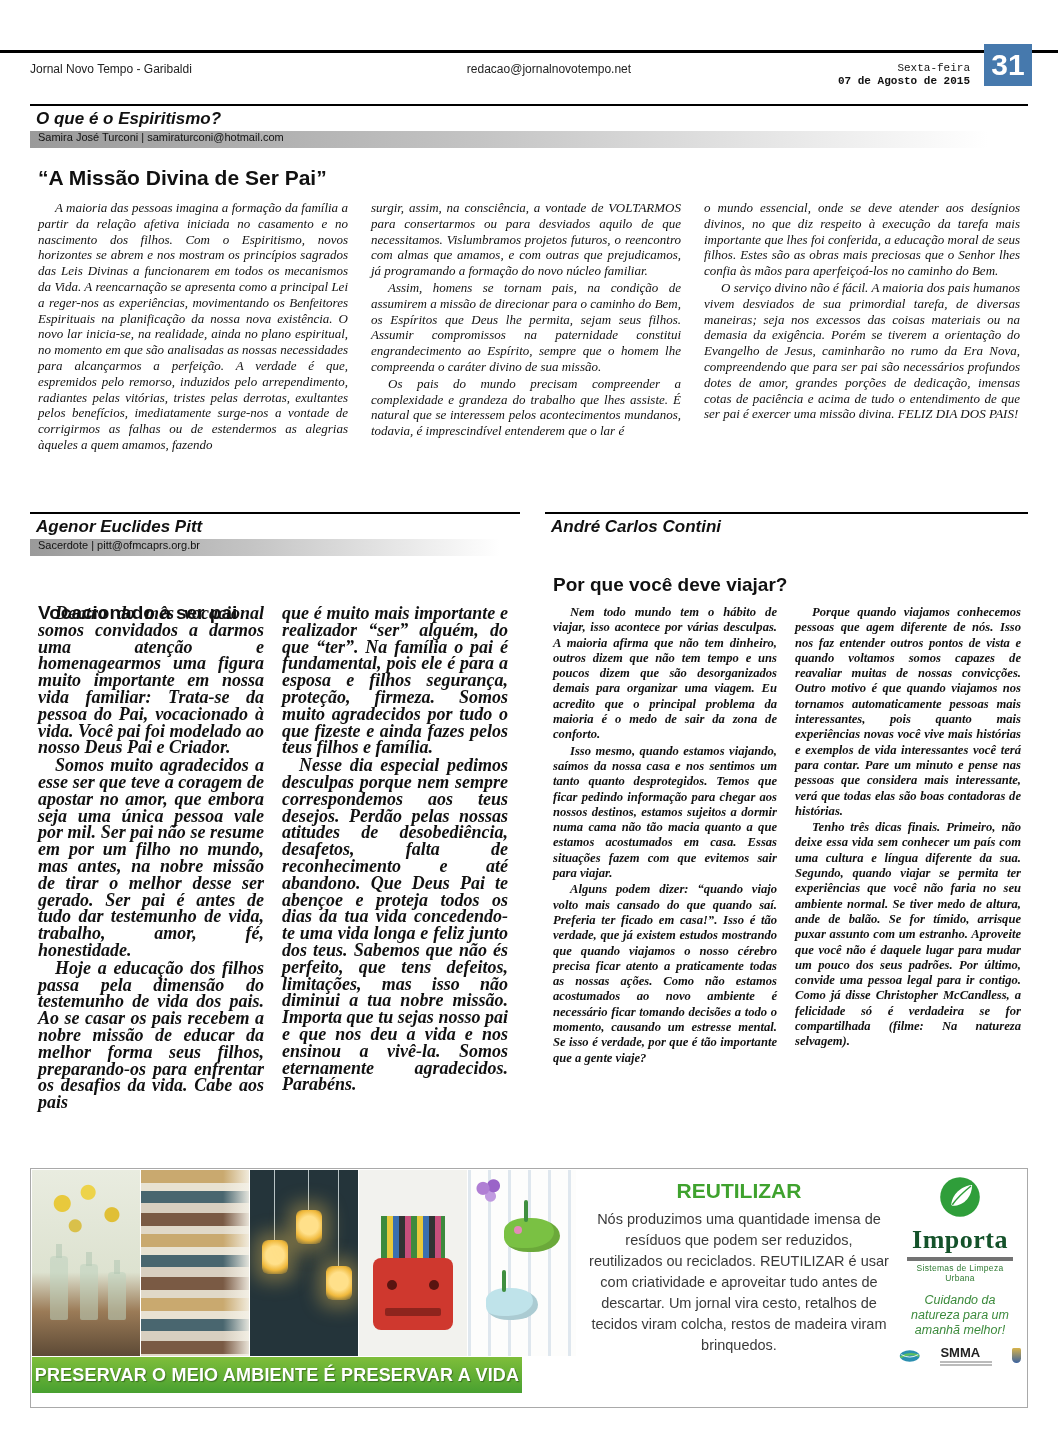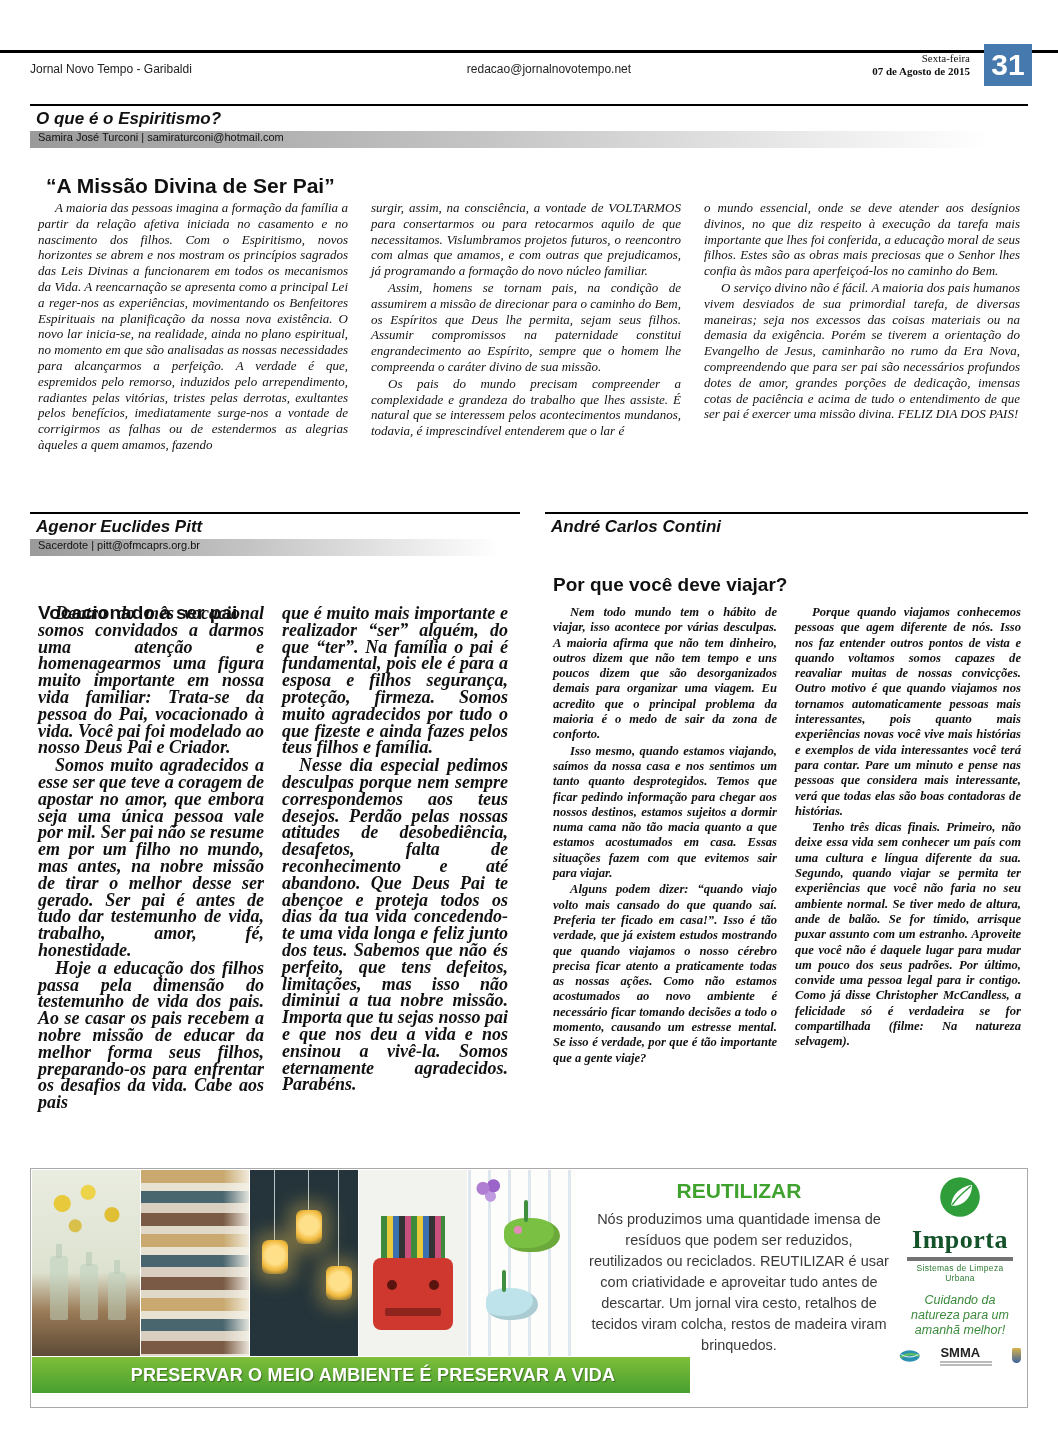--- a/index.html
+++ b/index.html
@@ -4,41 +4,41 @@
 <style>
   html,body { margin:0; padding:0; }
   body {
     width:1058px; height:1443px; position:relative; background:#ffffff;
     font-family:"Liberation Serif", serif; color:#111; overflow:hidden;
   }
   
   .top-rule { position:absolute; left:0; top:50px; width:1058px; height:3px; background:#000; }
   .hdr-left { position:absolute; left:30px; top:62px; font:12px "Liberation Sans", sans-serif; color:#222; }
   .hdr-center { position:absolute; left:0; top:62px; width:1058px; text-align:center; font:12px "Liberation Sans", sans-serif; color:#222;padding-left:20px; }
-  .hdr-right { position:absolute; right:88px; top:52px; text-align:right; font-family:Liberation Serif, serif; }
+  .hdr-right { position:absolute; right:88px; top:62px; text-align:right; font-family:Liberation Mono, monospace; }
   .hdr-right .weekday { font-size:11px; color:#111; }
   .hdr-right .date { font-size:11px; font-weight:bold; color:#111; margin-top:1px; }
   .page-num {
     position:absolute; right:26px; top:44px; width:48px; height:42px;
     background:var(--page-number-bg,#4679ad); color:#fff; font:bold 30px "Liberation Sans", sans-serif;
     display:flex; align-items:center; justify-content:center;
   }
   
   .sec-rule { height:2px; background:#000; }
   .sec-title { font:bold italic 17px "Liberation Sans", sans-serif; margin:3px 0 2px 6px; }
   .byline-bar {
     height:17px; line-height:17px; padding-left:8px;
     background:linear-gradient(90deg,#9a9a9a 0%, #c4c4c4 45%, rgba(255,255,255,0) 96%);
     font:11px "Liberation Sans", sans-serif; color:#111;
   }
   .sec1 { position:absolute; left:30px; top:104px; width:998px; }
   .sec2 { position:absolute; left:30px;  top:512px; width:490px; }
   .sec3 { position:absolute; left:545px; top:512px; width:483px; }
   
-  .headline1 { position:absolute; left:38px; top:166px; font:bold 21px "Liberation Sans", sans-serif; margin:8px; }
+  .headline1 { position:absolute; left:38px; top:166px; font:bold 21px "Liberation Sans", sans-serif; margin:0; }
   .headline2 { position:absolute; left:38px;  top:602px; font:bold 19px "Liberation Sans", sans-serif; margin:0; }
   .headline3 { position:absolute; left:553px; top:574px; font:bold 19px "Liberation Sans", sans-serif; margin:0; }
   
   .col p { margin:0 0 1px 0; text-indent:17px; text-align:justify; }
   .col p.cont { text-indent:0; }
   .a1 { position:absolute; top:200px; width:310px; font-style:italic; font-size:13px; line-height:15.8px; }
   .a1.c1 { left:38px; } .a1.c2 { left:371px; } .a1.c3 { left:704px; width:316px; }
   .a2 { position:absolute; top:605px; width:226px; font-style:italic; font-weight:bold; font-size:18px; line-height:16.8px; }
   .a2.c1 { left:38px; } .a2.c2 { left:282px; }
   .a3 { position:absolute; top:605px; width:224px; font-style:italic; font-weight:bold; font-size:12.6px; line-height:15.3px; }
@@ -79,26 +79,25 @@
   .croc { position:absolute; border-radius:40% 55% 50% 45%; }
   .croc.green { width:56px; height:34px; left:36px; top:48px; background:#7ac143; box-shadow:inset -6px -4px 0 rgba(0,0,0,.12); }
   .croc.green:before { content:""; position:absolute; left:10px; top:8px; width:8px; height:8px; border-radius:50%; background:#e48ab8; }
   .croc.cyan { width:52px; height:32px; left:18px; top:118px; background:#bfe3ea; box-shadow:inset -5px -4px 0 rgba(0,0,0,.1); }
   .sprig { position:absolute; width:4px; height:22px; background:#3f8f3f; border-radius:2px; }
   .flower-purple { position:absolute; left:6px; top:8px; width:30px; height:26px;
     background:radial-gradient(circle at 30% 40%, #b07fd4 0 6px, rgba(0,0,0,0) 7px),
                radial-gradient(circle at 65% 30%, #9a64c8 0 6px, rgba(0,0,0,0) 7px),
                radial-gradient(circle at 55% 70%, #c09ae0 0 5px, rgba(0,0,0,0) 6px); }
   .green-banner {
-    position:absolute; left:1px; top:188px; width:634px; height:36px;
+    position:absolute; left:1px; top:188px; width:490px; height:36px;
     background:linear-gradient(180deg,#7fbe3a 0%, #48a030 100%);
     display:flex; align-items:center; justify-content:center;
     font:bold 18px "Liberation Sans", sans-serif; color:#fff; text-shadow:1px 1px 1px rgba(0,0,0,.35);
     letter-spacing:.2px;
-    padding-left:24px;
   }
   .ad-text { position:absolute; left:558px; top:8px; width:300px; text-align:center; }
   .ad-heading { font:bold 21px "Liberation Sans", sans-serif; color:var(--green-accent,#3fa22e); margin:2px 0 6px 0; }
   .ad-body { font:14.5px "Liberation Sans", sans-serif; color:#3a3a3a; line-height:21px; }
   .ad-logos { position:absolute; left:868px; top:6px; width:122px; text-align:center; font-family:"Liberation Sans", sans-serif; }
   .brand-name { font:bold 26px "Liberation Serif", serif; color:var(--biasotto-green,#14522a); letter-spacing:.5px; margin-top:2px; }
   .brand-sub { font-size:8.5px; color:#2f7a33; border-top:4px solid #737373; padding-top:2px; margin:2px 8px 0 8px; letter-spacing:.3px; }
   .slogan { font-style:italic; font-size:12.5px; color:#3c8a3c; margin-top:10px; line-height:15px; }
   .smma-row { display:flex; align-items:center; justify-content:center; gap:20px; margin-top:7px; }
   .smma-text { text-align:left; }
@@ -125,21 +124,21 @@
     <span>Samira José Turconi  |  samiraturconi@hotmail.com</span>
   </div>
 </section>
 
 <h1 class="headline1">“A Missão Divina de Ser Pai”</h1>
 
 <div class="col a1 c1">
   <p>A maioria das pessoas imagina a formação da família a partir da relação afetiva iniciada no casamento e no nascimento dos filhos. Com o Espiritismo, novos horizontes se abrem e nos mostram os princípios sagrados das Leis Divinas a funcionarem em todos os mecanismos da Vida. A reencarnação se apresenta como a principal Lei a reger-nos as experiências, movimentando os Benfeitores Espirituais na planificação da nossa nova existência. O novo lar inicia-se, na realidade, ainda no plano espiritual, no momento em que são analisadas as nossas necessidades para alcançarmos a perfeição.  A verdade é que, espremidos pelo remorso, induzidos pelo arrependimento, radiantes pelas vitórias, tristes pelas derrotas, exultantes pelos benefícios, imediatamente surge-nos a vontade de corrigirmos as falhas ou de estendermos as alegrias àqueles a quem amamos, fazendo</p>
 </div>
 <div class="col a1 c2">
-  <p class="cont">surgir, assim, na consciência, a vontade de VOLTARMOS para consertarmos ou para retocarmos aquilo de que necessitamos. Vislumbramos projetos futuros, o reencontro com almas que amamos, e com outras que prejudicamos, já programando a formação do novo núcleo familiar.</p>
+  <p class="cont">surgir, assim, na consciência, a vontade de VOLTARMOS para consertarmos ou para desviados aquilo de que necessitamos. Vislumbramos projetos futuros, o reencontro com almas que amamos, e com outras que prejudicamos, já programando a formação do novo núcleo familiar.</p>
   <p>Assim, homens se tornam pais, na condição de assumirem a missão de direcionar para o caminho do Bem, os Espíritos que Deus lhe permita, sejam seus filhos.  Assumir compromissos na paternidade constitui engrandecimento ao Espírito, sempre que o homem lhe compreenda o caráter divino de sua missão.</p>
   <p>Os pais do mundo precisam compreender a complexidade e grandeza do trabalho que lhes assiste. É natural que se interessem pelos acontecimentos mundanos, todavia, é imprescindível entenderem que o lar é</p>
 </div>
 <div class="col a1 c3">
   <p class="cont">o mundo essencial, onde se deve atender aos desígnios divinos, no que diz respeito à execução da tarefa mais importante que lhes foi conferida, a educação moral de seus filhos. Estes são as obras mais preciosas que o Senhor lhes confia às mãos para aperfeiçoá-los no caminho do Bem.</p>
   <p>O serviço divino não é fácil. A maioria dos pais humanos vivem desviados de sua primordial tarefa, de diversas maneiras; seja nos excessos das coisas materiais ou na demasia da exigência. Porém se tiverem a orientação do Evangelho de Jesus, caminharão no rumo da Era Nova, compreendendo que para ser pai são necessários profundos dotes de amor, grandes porções de dedicação, imensas cotas de paciência e acima de tudo o entendimento de que ser pai é exercer uma missão divina. FELIZ DIA DOS PAIS!</p>
 </div>
 
 <section class="sec2">
   <div class="sec-rule"></div>

